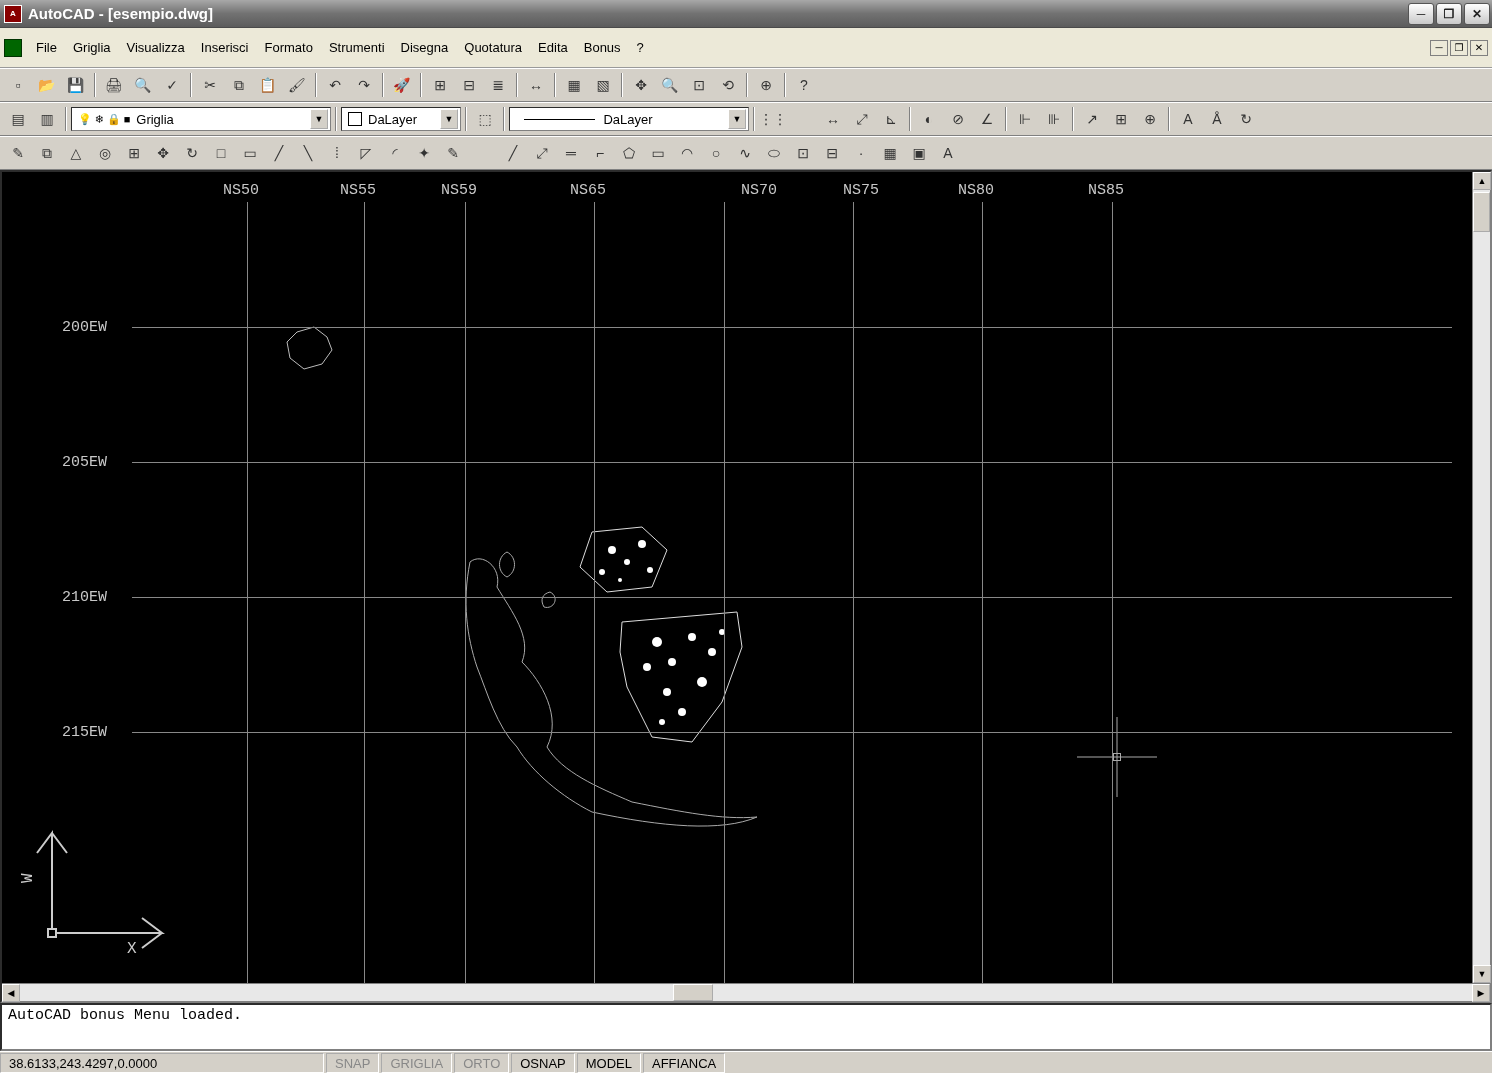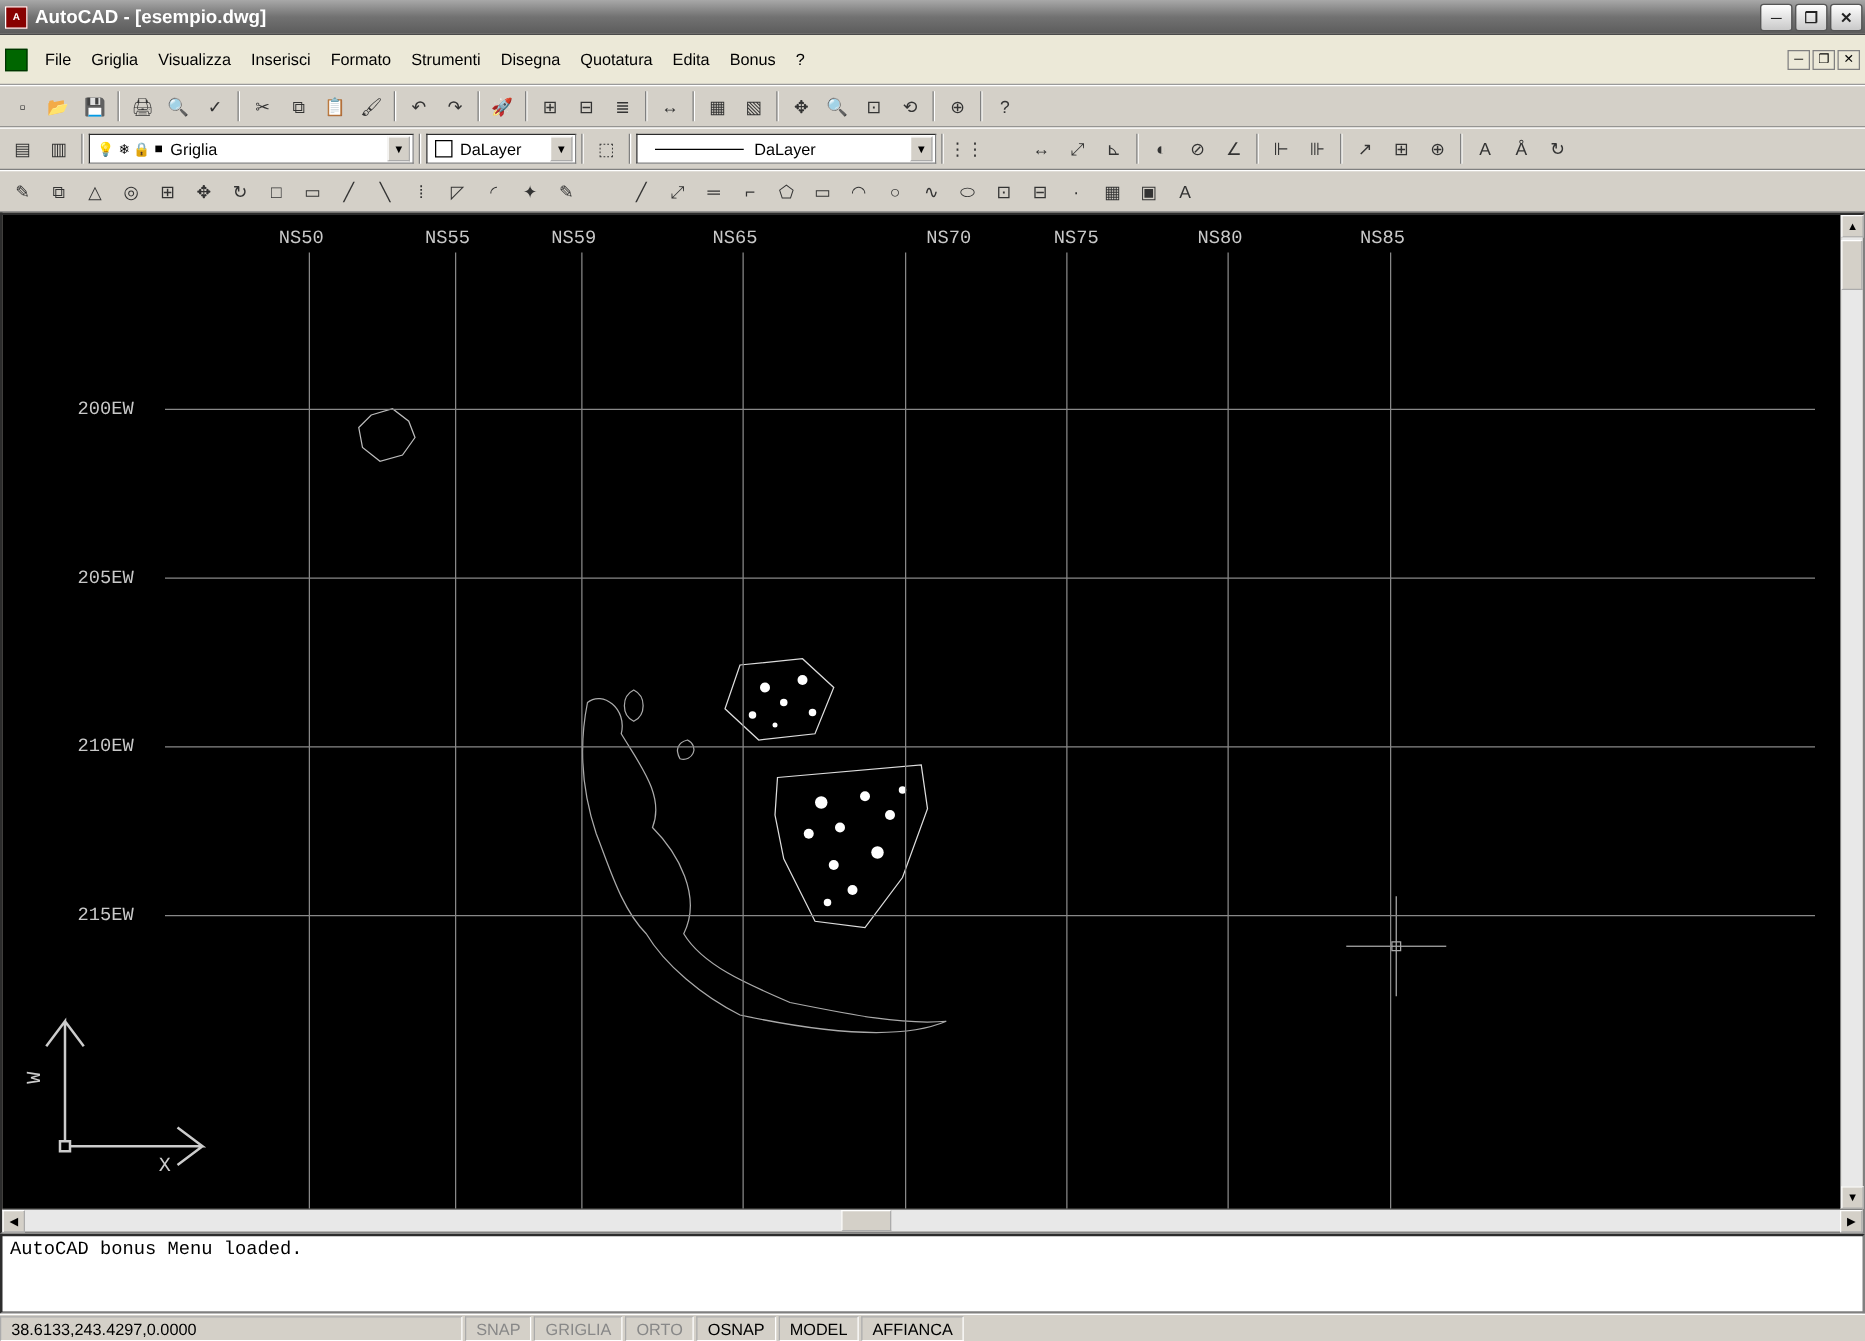--- a/index.html
+++ b/index.html
@@ -208,21 +208,21 @@
     border:1px outset #fff;
     font-size:9px; text-align:center; line-height:16px;
   }
   .sb-track { flex:1; background:#e8e8e8; position:relative;}
   .sb-thumb {
     position:absolute; background:#d4d0c8;
     border:1px outset #fff;
   }
   
   .cmdwin {
-    height: 64px;
+    height: 48px;
     background: #fff;
     border: 2px inset #808080;
     font-family: "Courier New", monospace;
     font-size: 15px;
     padding: 2px 6px;
     color: #000;
     display:flex; flex-direction:column; justify-content:flex-start;
   }
   
   .statusbar {
@@ -234,21 +234,21 @@
     font-size: 13px;
   }
   .status-cell {
     padding: 2px 8px;
     border: 1px inset #fff;
     height: 20px;
     line-height: 16px;
     margin-right: 2px;
   }
   .status-cell.off { color: #888; }
-  .coord { width: 370px; }
+  .coord { width: 324px; }
 </style>
 </head>
 <body>
 
 <div class="titlebar">
   <div class="app-icon">A</div>
   <span class="title-text">
     <span>AutoCAD</span> - <span>[esempio.dwg]</span>
   </span>
   <span class="spacer"></span>

